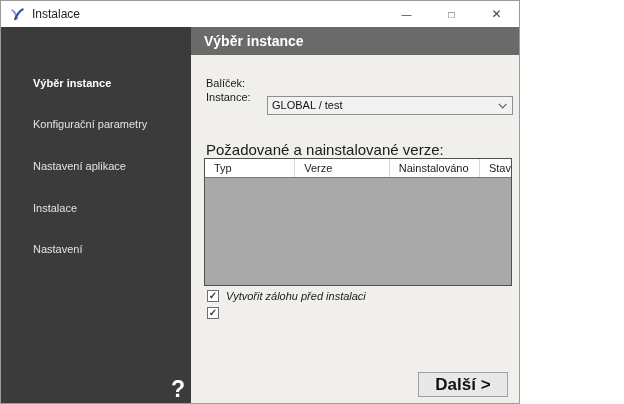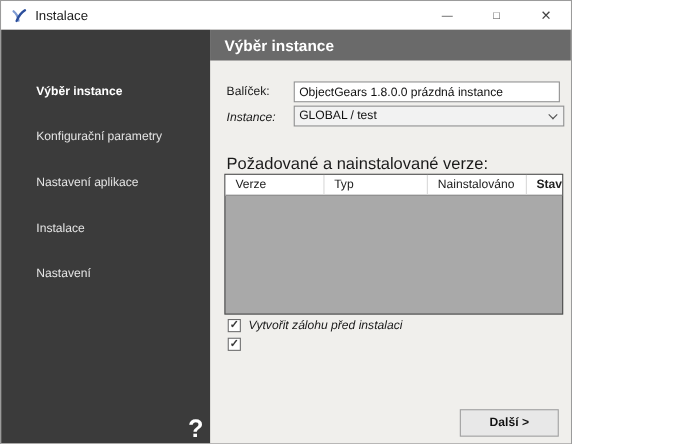--- a/index.html
+++ b/index.html
@@ -50,21 +50,21 @@
   .main{flex:1 1 auto; display:flex; flex-direction:column; background:var(--content_bg);}
   .page-header{
     height:28px; background:var(--header_bg);
     color:#ffffff; font-size:14px; font-weight:bold;
     line-height:28px; padding-left:13px; flex:0 0 auto;
   }
   .content{position:relative; flex:1 1 auto;}
   
   .form-label{position:absolute; left:15px; font-size:11px; color:#1a1a1a; line-height:19px;}
   .lbl-package{top:19px;}
-  .lbl-instance{top:43px;font-style:italic;}
+  .lbl-instance{top:33px;}
   .textbox{
     position:absolute; left:76px; right:10px; top:19px; height:19px;
     background:#ffffff; border:1px solid var(--field_border);
     font-family:"Liberation Sans", sans-serif; font-size:11px; color:#111;
     padding:0 4px;
   }
   .dropdown{
     position:absolute; left:76px; right:6px; top:41px; height:19px;
     background:#f2f2f2; border:1px solid var(--field_border);
     font-size:11px; color:#111; line-height:17px; padding:0 4px;
@@ -86,37 +86,37 @@
     height:19px; background:#ffffff; border-bottom:1px solid #7a7a7a;
     display:flex; flex:0 0 auto;
   }
   .th{
     font-size:11px; color:#222; line-height:18px; padding-left:9px;
     border-right:1px solid #d9d9d9;
   }
   .th:nth-child(1){width:100px;}
   .th:nth-child(2){width:105px;}
   .th:nth-child(3){width:100px;}
-  .th:nth-child(4){flex:1 1 auto; border-right:none;font-weight:bold;}
+  .th:nth-child(4){flex:1 1 auto; border-right:none;}
   .table-body{flex:1 1 auto;}
   
   .check-row{position:absolute; left:16px; display:flex; align-items:center;}
   .check-row.first{top:235px;}
   .check-row.second{top:252px;}
   .checkbox{
     width:12px; height:12px; background:#ffffff; border:1px solid #6e6e6e;
     display:flex; align-items:center; justify-content:center;
     font-size:10px; line-height:10px; color:#3a3a3a; font-weight:bold;
   }
   .check-label{font-size:11px; color:#1a1a1a; margin-left:7px;font-style:italic;}
   
   .btn{
     position:absolute; top:317px; width:90px; height:25px;
     background:var(--button_bg); border:1px solid var(--button_border);
-    font-family:"Liberation Sans", sans-serif; font-size:11px; color:#111;
+    font-family:"Liberation Sans", sans-serif; font-size:17px; color:#111;
     text-align:center; line-height:23px; cursor:default;
   }
   .btn-next{left:227px; font-weight:bold;}
   .btn-close{left:333px;}
 </style>
 </head>
 <body>
 
 <div class="window">
 
@@ -141,34 +141,33 @@
       <div class="step" style="top:216px">Nastavení</div>
       <div class="help-mark">?</div>
     </div>
 
     <div class="main">
       <div class="page-header">Výběr instance</div>
 
       <div class="content">
 
         <span class="form-label lbl-package">Balíček:</span>
-        <input class="textbox" type="text" value="ObjectGears 1.8.0.0 prázdná instance" style="">
 
         <span class="form-label lbl-instance">Instance:</span>
         <div class="dropdown">
           <span>GLOBAL / test</span>
           <span class="chevron"></span>
         </div>
 
         <span class="versions-label">Požadované a nainstalované verze:</span>
 
         <div class="versions-table">
           <div class="table-header">
+            <div class="th">Typ</div>
             <div class="th">Verze</div>
-            <div class="th">Typ</div>
             <div class="th">Nainstalováno</div>
             <div class="th">Stav</div>
           </div>
           <div class="table-body"></div>
         </div>
 
         <div class="check-row first">
           <span class="checkbox">✓</span>
           <span class="check-label">Vytvořit zálohu před instalaci</span>
         </div>

